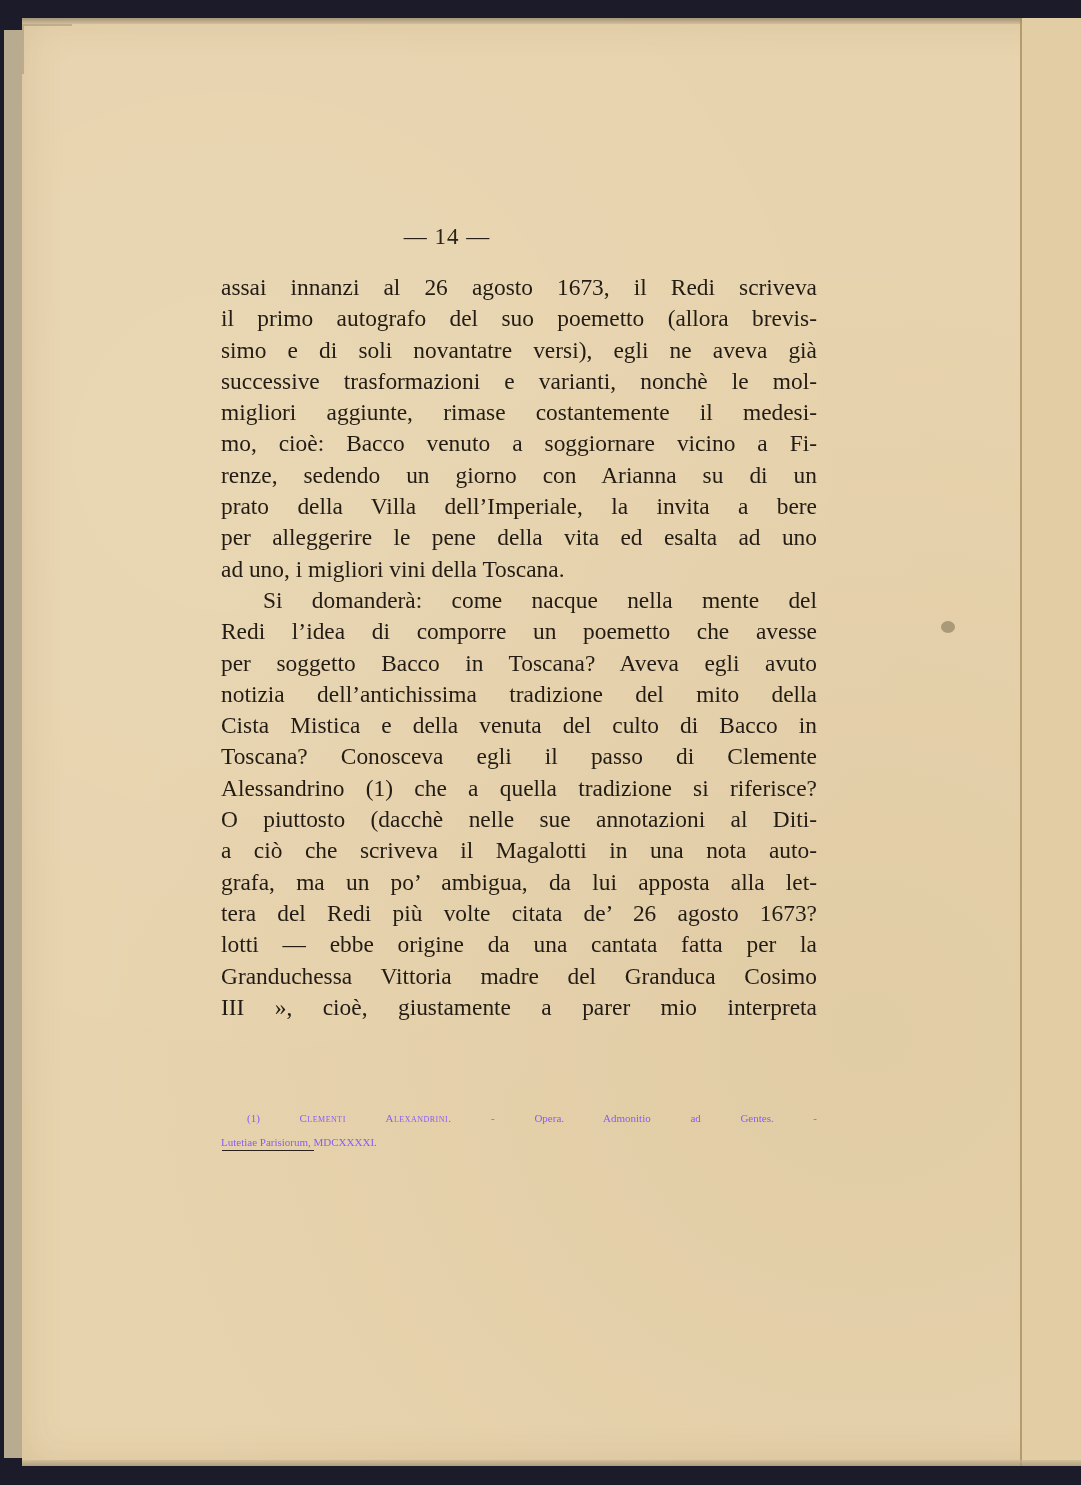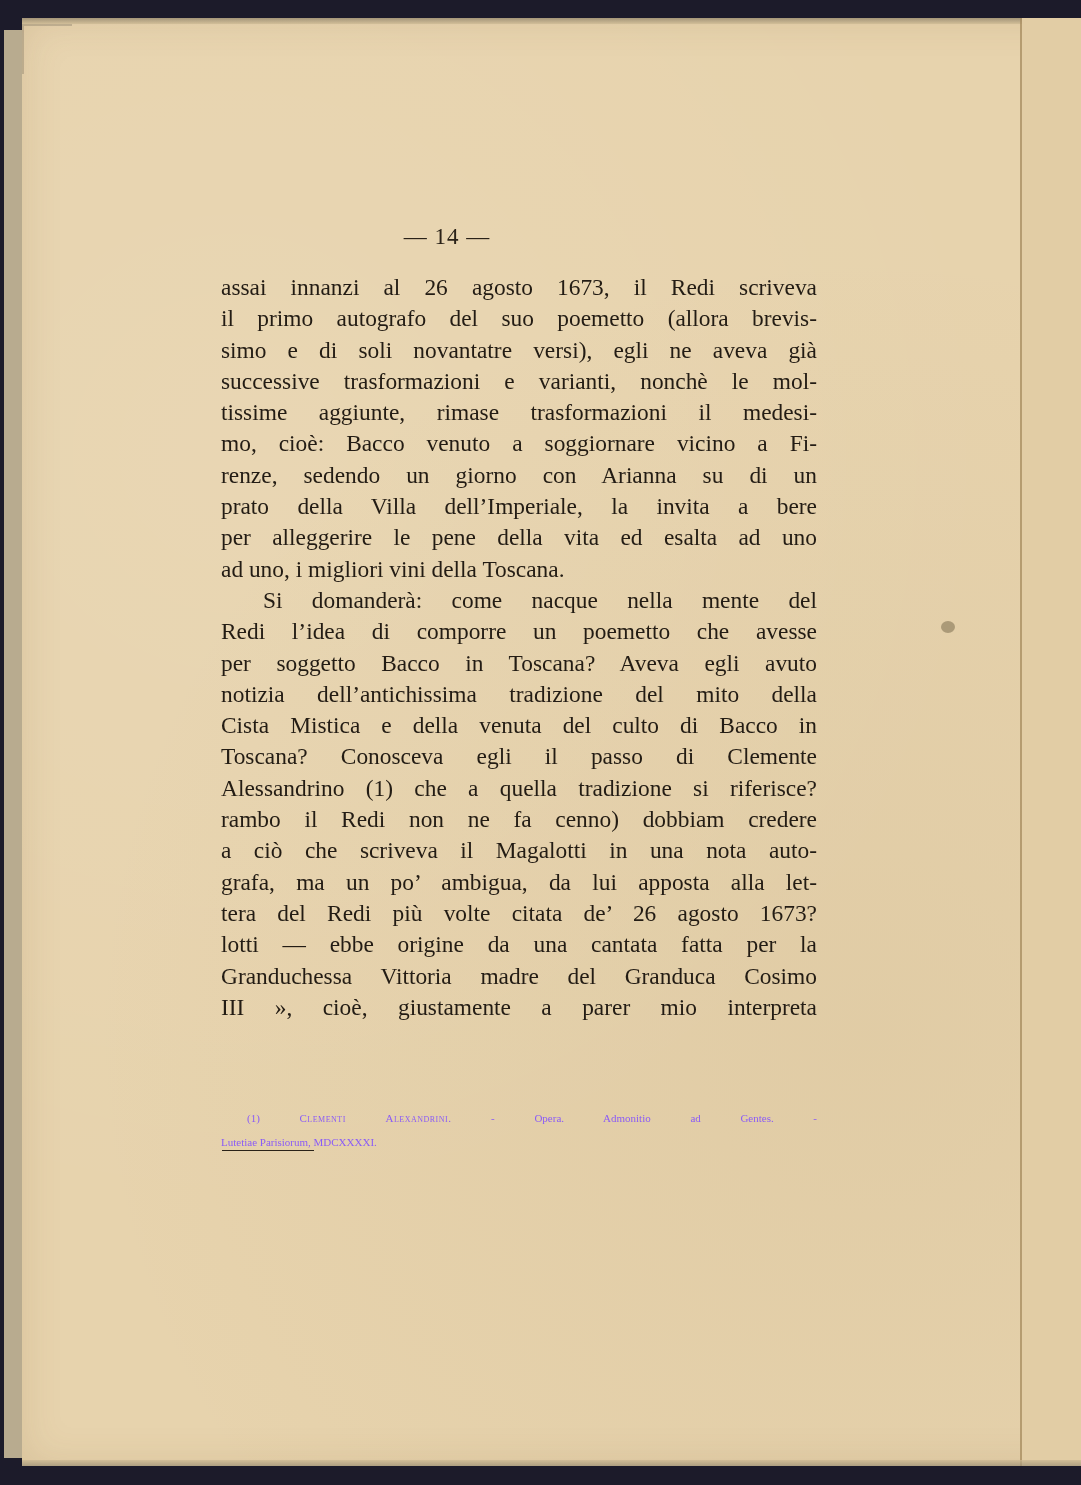--- a/index.html
+++ b/index.html
@@ -169,36 +169,36 @@
 <div class="stain"></div>
 
 <div class="page-number">— 14 —</div>
 
 <div class="text-block">
   <div>
     <span class="line">assai innanzi al 26 agosto 1673, il Redi scriveva</span>
     <span class="line">il primo autografo del suo poemetto (allora brevis-</span>
     <span class="line">simo e di soli novantatre versi), egli ne aveva già</span>
     <span class="line">successive trasformazioni e varianti, nonchè le mol-</span>
-    <span class="line">tissime aggiunte, rimase trasformazioni il medesi-</span>
+    <span class="line">migliori aggiunte, rimase costantemente il medesi-</span>
     <span class="line">mo, cioè: Bacco venuto a soggiornare vicino a Fi-</span>
     <span class="line">renze, sedendo un giorno con Arianna su di un</span>
     <span class="line">prato della Villa dell’Imperiale, la invita a bere</span>
     <span class="line">per alleggerire le pene della vita ed esalta ad uno</span>
     <span class="line last">ad uno, i migliori vini della Toscana.</span>
   </div>
   <div>
     <span class="line indent">Si domanderà: come nacque nella mente del</span>
     <span class="line">Redi l’idea di comporre un poemetto che avesse</span>
     <span class="line">per soggetto Bacco in Toscana? Aveva egli avuto</span>
     <span class="line">notizia dell’antichissima tradizione del mito della</span>
     <span class="line">Cista Mistica e della venuta del culto di Bacco in</span>
     <span class="line">Toscana? Conosceva egli il passo di Clemente</span>
     <span class="line">Alessandrino (1) che a quella tradizione si riferisce?</span>
-    <span class="line">rambo il Redi non ne fa cenno) dobbiam credere</span>
+    <span class="line">O piuttosto (dacchè nelle sue annotazioni al Diti-</span>
     <span class="line">a ciò che scriveva il Magalotti in una nota auto-</span>
     <span class="line">grafa, ma un po’ ambigua, da lui apposta alla let-</span>
     <span class="line">tera del Redi più volte citata de’ 26 agosto 1673?</span>
     <span class="line">lotti — ebbe origine da una cantata fatta per la</span>
     <span class="line">Granduchessa Vittoria madre del Granduca Cosimo</span>
     <span class="line">III », cioè, giustamente a parer mio interpreta</span>
   </div>
 </div>
 
 <div class="footnote-rule"></div>

